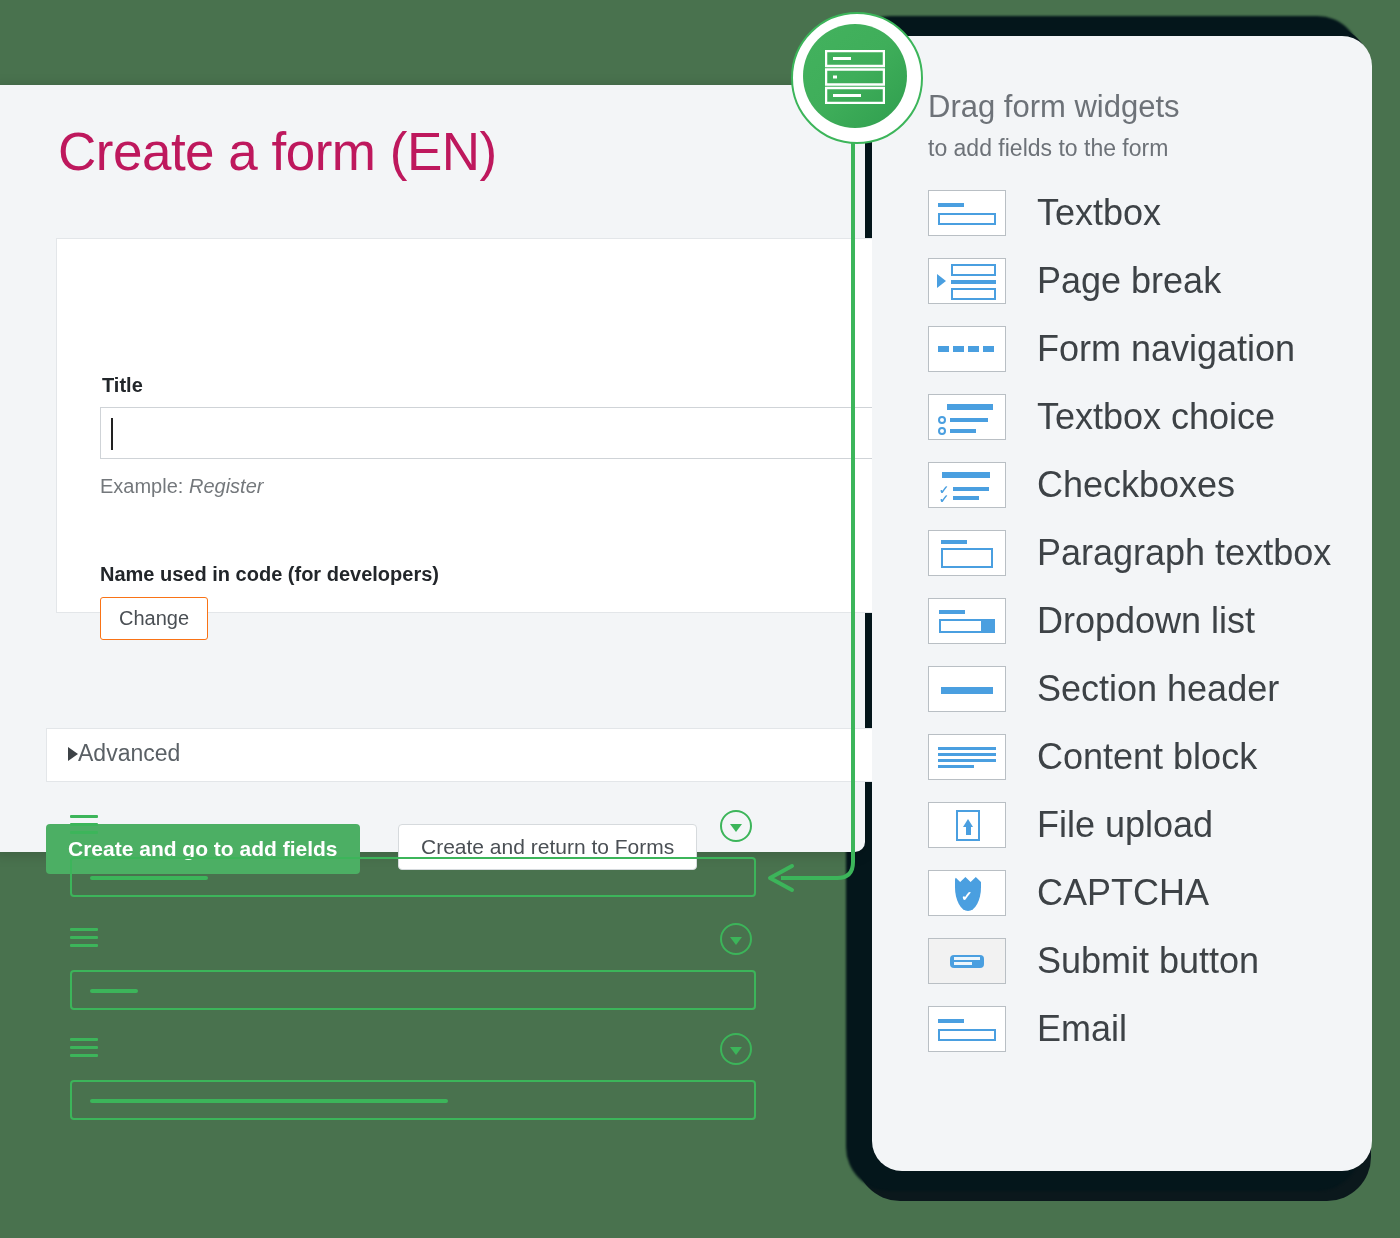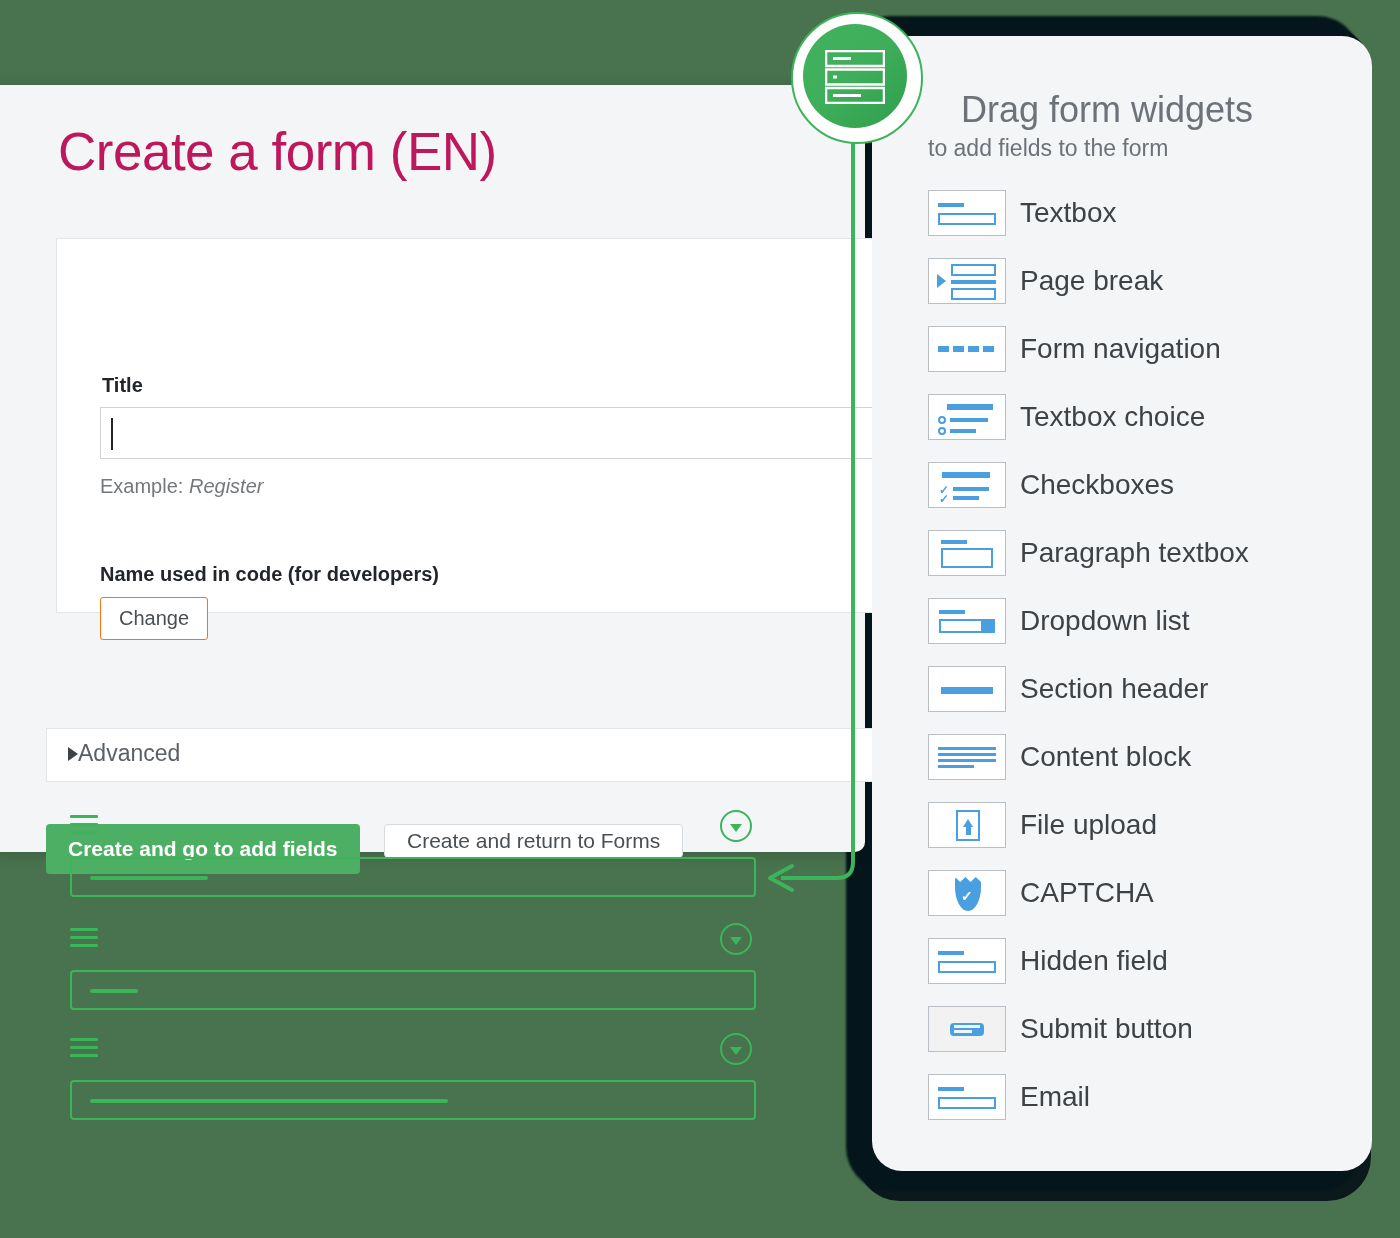--- a/index.html
+++ b/index.html
@@ -68,22 +68,22 @@
   }
   #advanced-label{font-size:23px;color:#5a6065;}
   
   #btn-primary{
     position:absolute;left:56px;top:739px;
     padding:13px 22px;font-size:21px;font-weight:bold;color:#fff;
     background:#4caf64;border:none;border-radius:4px;
     font-family:"Liberation Sans",sans-serif;cursor:pointer;
   }
   #btn-secondary{
-    position:absolute;left:394px;top:739px;
-    padding:4px 22px;font-size:21px;color:#4a4f54;
+    position:absolute;left:408px;top:739px;
+    padding:10px 22px;font-size:21px;color:#4a4f54;
     background:#fff;border:1px solid #d6dadd;border-radius:4px;
     font-family:"Liberation Sans",sans-serif;cursor:pointer;
   }
 
   
   .green-row{position:absolute;left:0;width:800px;z-index:4;}
   .grip{
     position:absolute;left:70px;width:28px;height:20px;cursor:grab;
   }
   .grip i{display:block;height:3px;background:#3cb55a;margin-bottom:5px;border-radius:1px;}
@@ -114,35 +114,35 @@
   }
   #panel-shadow2{
     position:absolute;left:856px;top:26px;width:515px;height:1175px;
     background:#000814;border-radius:44px;z-index:1;opacity:.85;
   }
   #widget-panel{
     position:absolute;left:872px;top:36px;width:500px;height:1135px;
     background:#f3f5f7;border-radius:30px;z-index:5;overflow:hidden;
   }
   #panel-title{
-    position:absolute;left:56px;top:53px;font-size:36px;color:#6d7278;white-space:nowrap;margin-left:33px;
+    position:absolute;left:56px;top:53px;font-size:31px;color:#6d7278;white-space:nowrap;
   }
   #panel-subtitle{
     position:absolute;left:56px;top:99px;font-size:23px;color:#6d7278;white-space:nowrap;
   }
   #widget-list{position:absolute;left:56px;top:143px;width:430px;}
   .widget-item{
     display:flex;align-items:center;height:68px;cursor:grab;
   }
   .widget-thumb{
     width:78px;height:46px;background:#fff;border:1px solid #b9bfc4;
     box-sizing:border-box;flex:0 0 auto;position:relative;
   }
   .widget-label{
-    margin-left:14px;font-size:28px;color:#3d4246;white-space:nowrap;
+    margin-left:31px;font-size:36px;color:#3d4246;white-space:nowrap;
   }
   
   .t-bar{position:absolute;background:#4a9fe0;}
   .t-out{position:absolute;border:2px solid #4a9fe0;box-sizing:border-box;}
 
   
   #badge-ring{
     position:absolute;left:791px;top:12px;width:128px;height:128px;
     border:2px solid #3cb55a;border-radius:50%;background:#ffffff;z-index:8;
   }
@@ -319,27 +319,20 @@
           </span>
           <span class="widget-label">File upload</span>
         </div>
         <div class="widget-item">
           <span class="widget-thumb">
             <span style="position:absolute;left:26px;top:6px;width:26px;height:34px;background:#4a9fe0;border-radius:3px 3px 50% 50%/3px 3px 70% 70%;"></span>
             <span style="position:absolute;left:32px;top:17px;color:#fff;font:bold 14px sans-serif;">✓</span>
             <span style="position:absolute;left:26px;top:6px;width:26px;height:5px;background:#fff;clip-path:polygon(0 0,20% 100%,40% 0,60% 100%,80% 0,100% 100%,100% 0);"></span>
           </span>
           <span class="widget-label">CAPTCHA</span>
-        </div>
-        <div class="widget-item">
-          <span class="widget-thumb">
-            <span class="t-bar" style="left:9px;top:12px;width:26px;height:4px;"></span>
-            <span class="t-out" style="left:9px;top:22px;width:58px;height:12px;"></span>
-          </span>
-          <span class="widget-label">Hidden field</span>
         </div>
         <div class="widget-item">
           <span class="widget-thumb">
             <span style="position:absolute;left:0;top:0;right:0;bottom:0;background:#f2f2f2;"></span>
             <span style="position:absolute;left:21px;top:16px;width:34px;height:13px;background:#4a9fe0;border-radius:4px;"></span>
             <span style="position:absolute;left:25px;top:18px;width:26px;height:3px;background:#fff;opacity:.9;"></span>
             <span style="position:absolute;left:25px;top:23px;width:18px;height:3px;background:#fff;opacity:.9;"></span>
           </span>
           <span class="widget-label">Submit button</span>
         </div>

